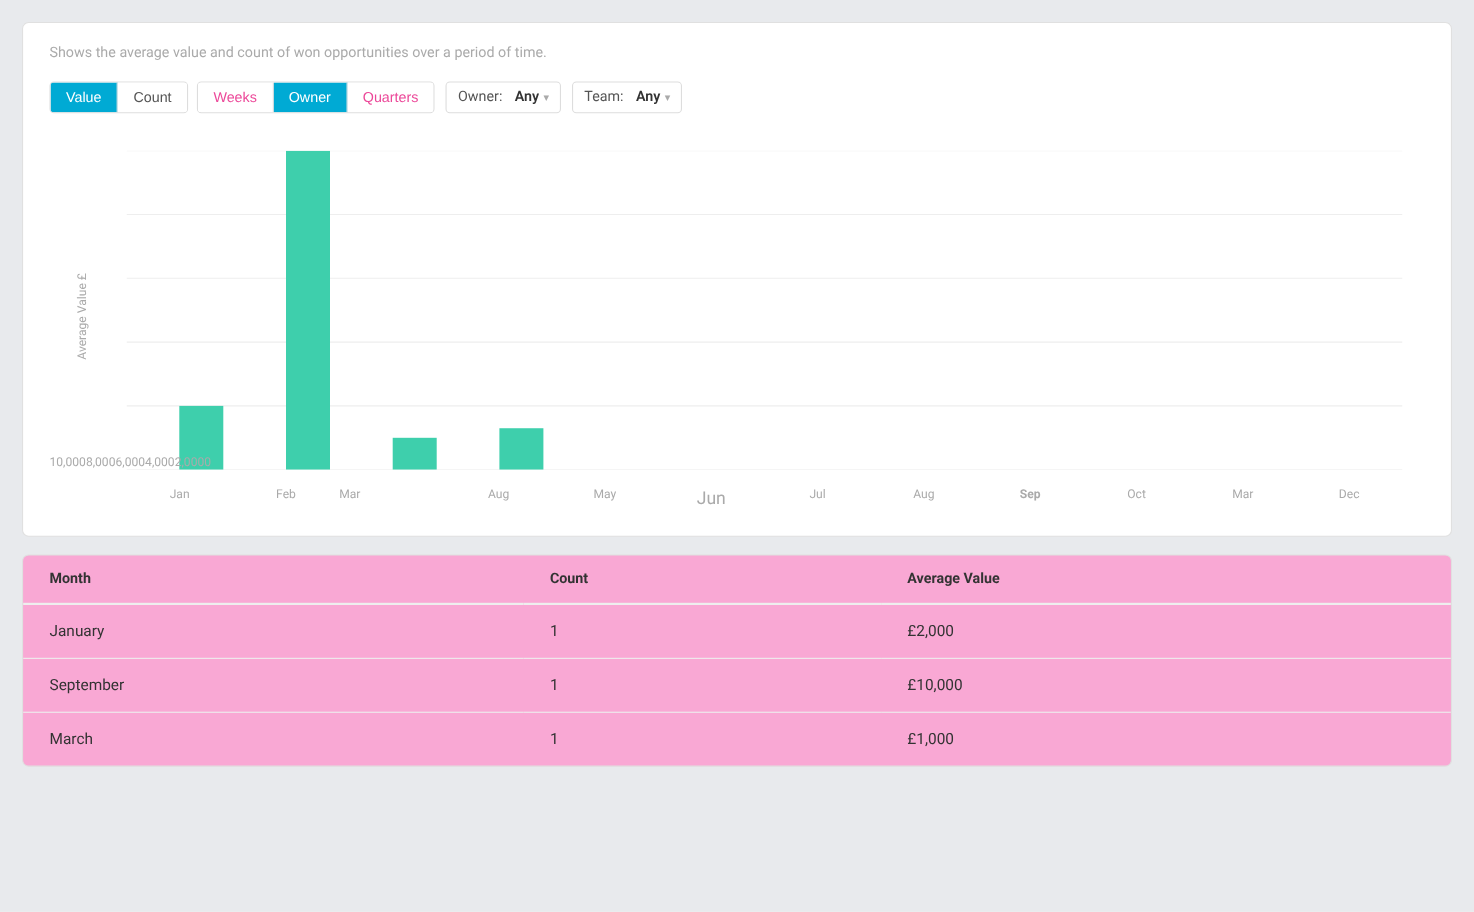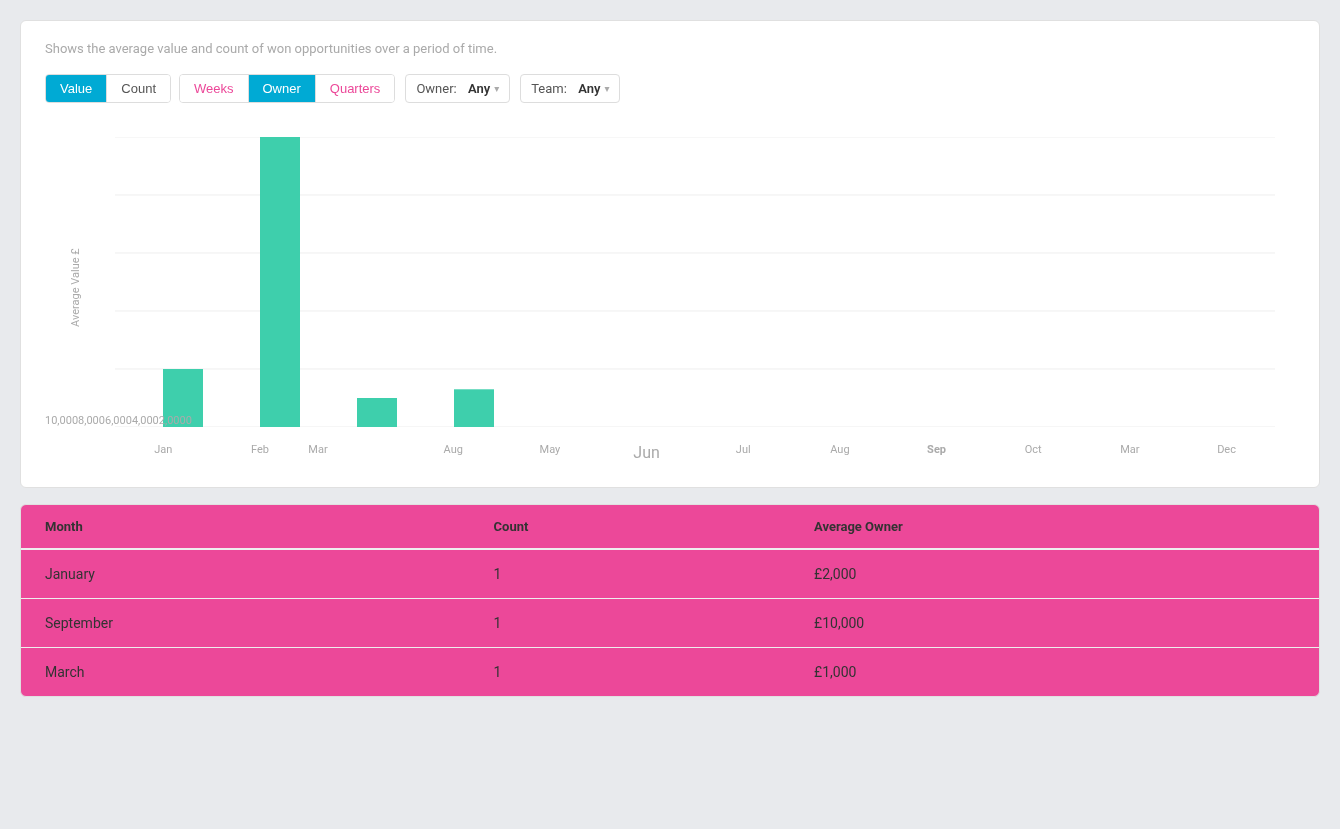--- a/index.html
+++ b/index.html
@@ -140,21 +140,21 @@
       width: 60px;
       text-align: center;
     }
     .chart-svg {
       width: 100%;
       height: 100%;
     }
 
     
     .table-card {
-      background: #ec4899;
+      background: #f9a8d4;
       border-radius: 6px;
       border: 1px solid #e0e0e0;
       overflow: hidden;
     }
     table {
       width: 100%;
       border-collapse: collapse;
     }
     thead th {
       text-align: left;
@@ -259,21 +259,21 @@
     </div>
   </div>
 </div>
 
 <div class="table-card">
   <table>
     <thead>
       <tr>
         <th>Month</th>
         <th>Count</th>
-        <th>Average Owner</th>
+        <th>Average Value</th>
       </tr>
     </thead>
     <tbody>
       <tr>
         <td>January</td>
         <td>1</td>
         <td>£2,000</td>
       </tr>
       <tr>
         <td>September</td>

